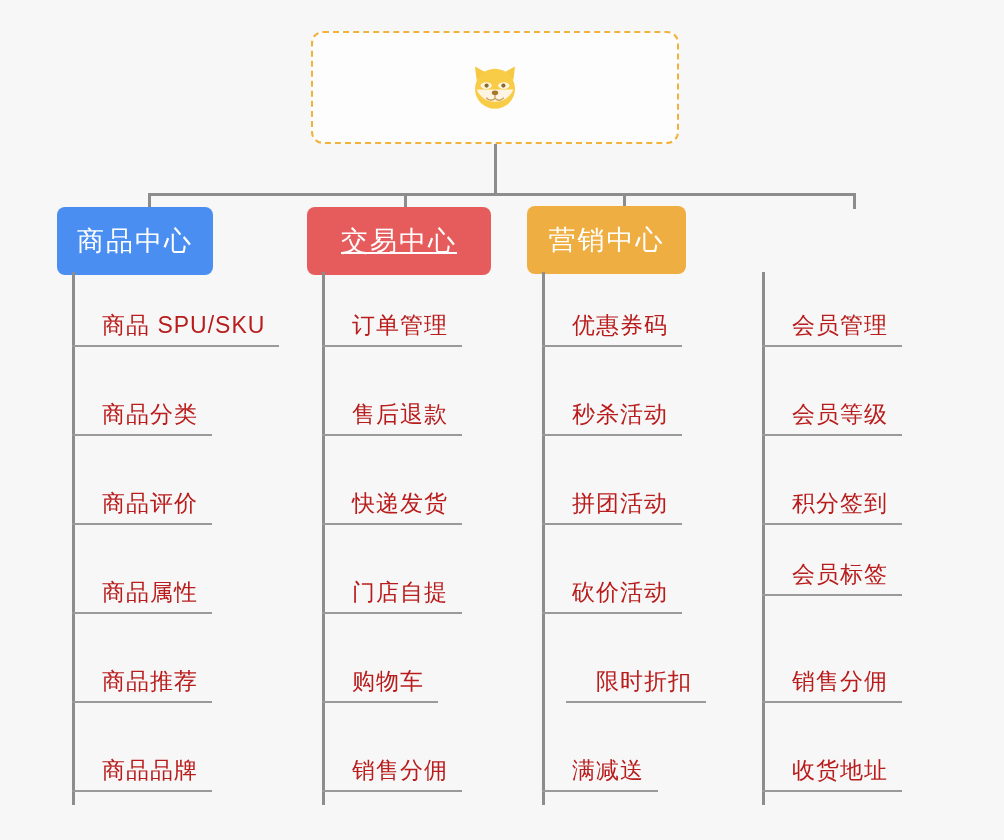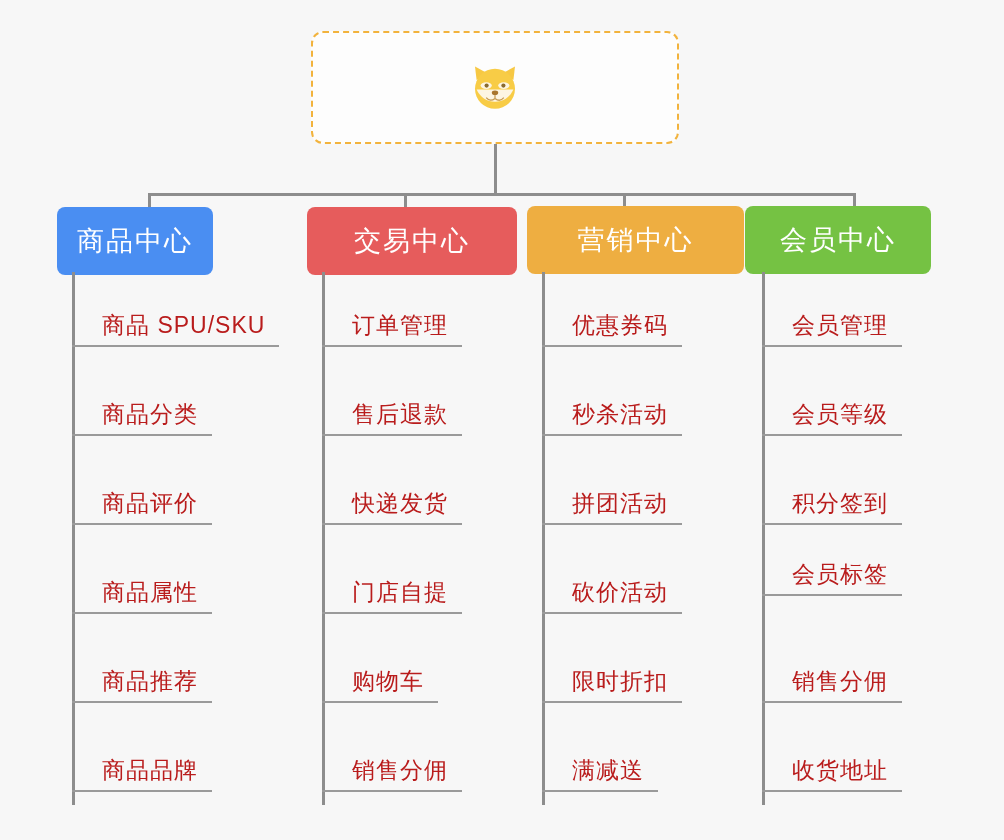--- a/index.html
+++ b/index.html
@@ -141,31 +141,28 @@
 
   <div class="conn conn-v" style="left:148px; top:193px; height:16px;"></div>
   <div class="conn conn-v" style="left:404px; top:193px; height:16px;"></div>
   <div class="conn conn-v" style="left:623px; top:193px; height:16px;"></div>
   <div class="conn conn-v" style="left:853px; top:193px; height:16px;"></div>
 
   <div class="cat-header" style="left:57px; top:207px; width:156px; background:#4a8ef2;">
     <span>商品中心</span>
   </div>
 
-  <div class="cat-header" style="left:307px; top:207px; width:210px; background:#e65c5c;">
+  <div class="cat-header" style="left:307px; top:207px; width:184px; background:#e65c5c;text-decoration:underline;">
     <span>交易中心</span>
   </div>
 
-  <div class="cat-header" style="left:527px; top:206px; width:217px; background:#eeae41;">
+  <div class="cat-header" style="left:527px; top:206px; width:159px; background:#eeae41;">
     <span>营销中心</span>
   </div>
 
-  <div class="cat-header" style="left:745px; top:206px; width:186px; background:#75c243;">
-    <span>会员中心</span>
-  </div>
 
   <div class="leaf-col" style="left:72px;">
     <div class="leaf-trunk" style="height:533px;"></div>
     <div class="leaf-item" style="top:35px;">
       <span class="leaf-label">商品 SPU/SKU</span>
     </div>
     <div class="leaf-item" style="top:124px;">
       <span class="leaf-label">商品分类</span>
     </div>
     <div class="leaf-item" style="top:213px;">
@@ -211,21 +208,21 @@
     </div>
     <div class="leaf-item" style="top:124px;">
       <span class="leaf-label">秒杀活动</span>
     </div>
     <div class="leaf-item" style="top:213px;">
       <span class="leaf-label">拼团活动</span>
     </div>
     <div class="leaf-item" style="top:302px;">
       <span class="leaf-label">砍价活动</span>
     </div>
-    <div class="leaf-item" style="top:391px;">
+    <div class="leaf-item" style="top:391px;padding-left:24px;">
       <span class="leaf-label">限时折扣</span>
     </div>
     <div class="leaf-item" style="top:480px;">
       <span class="leaf-label">满减送</span>
     </div>
   </div>
 
   <div class="leaf-col" style="left:762px;">
     <div class="leaf-trunk" style="height:533px;"></div>
     <div class="leaf-item" style="top:35px;">

